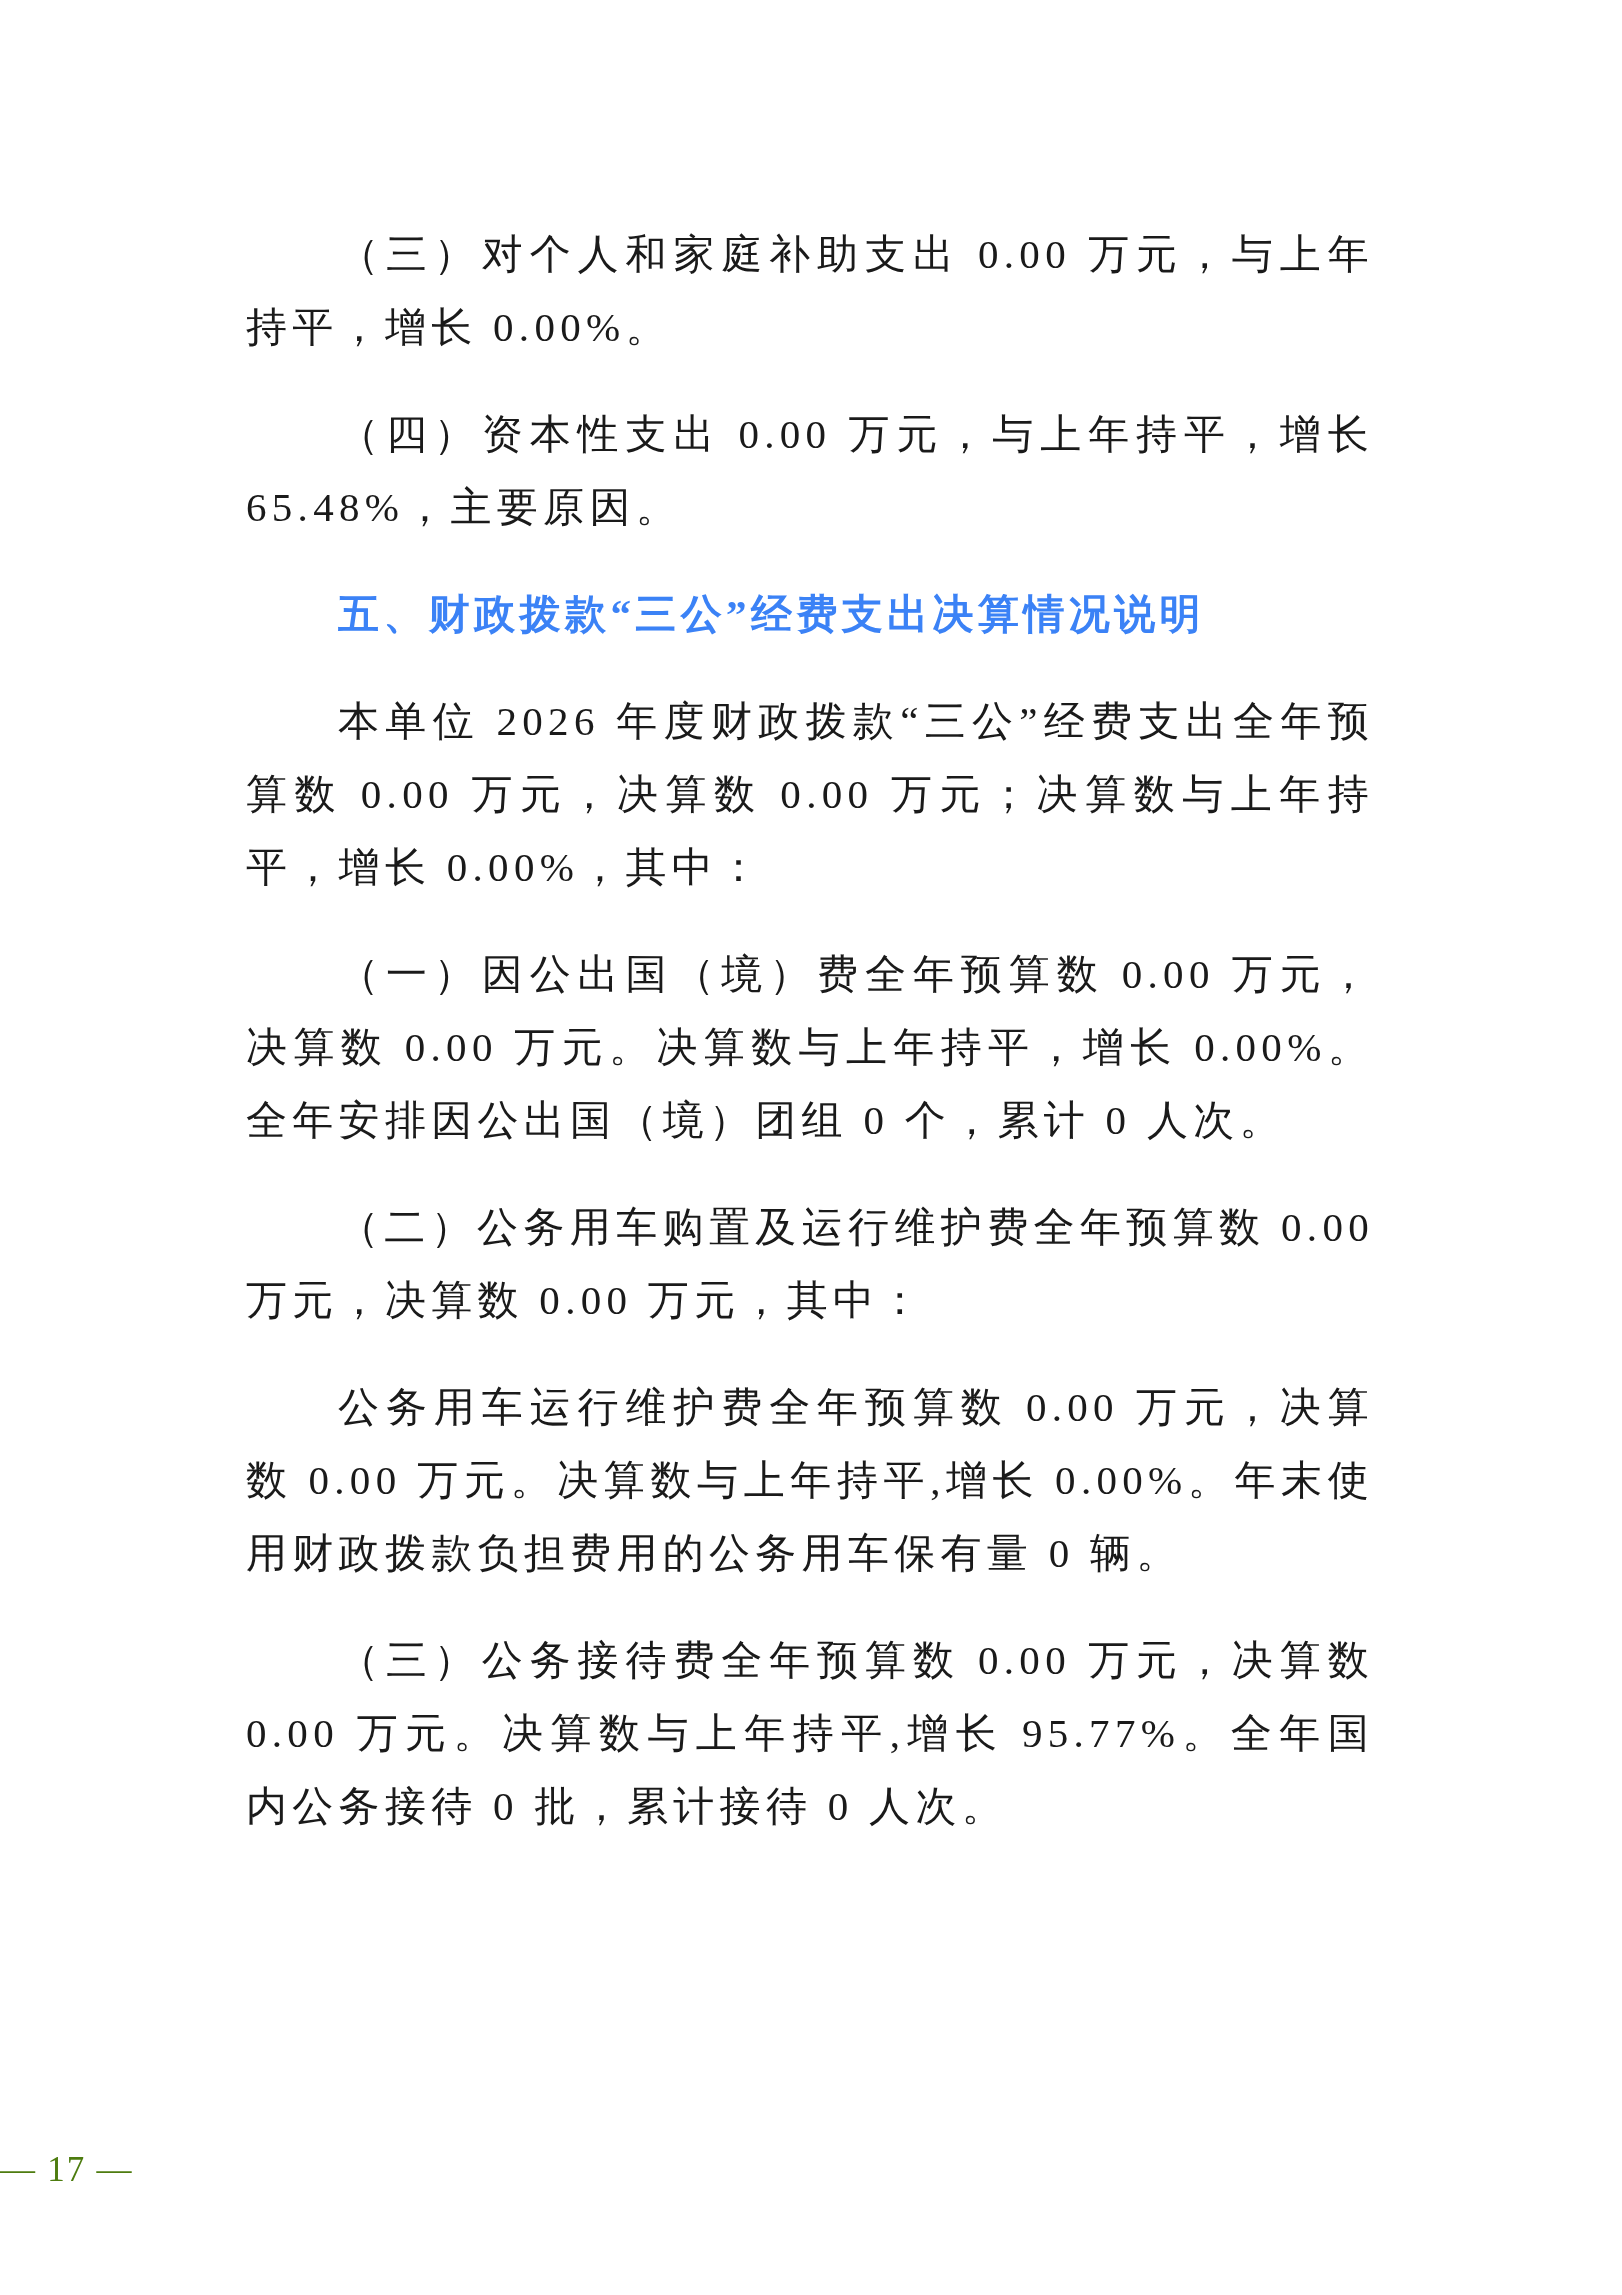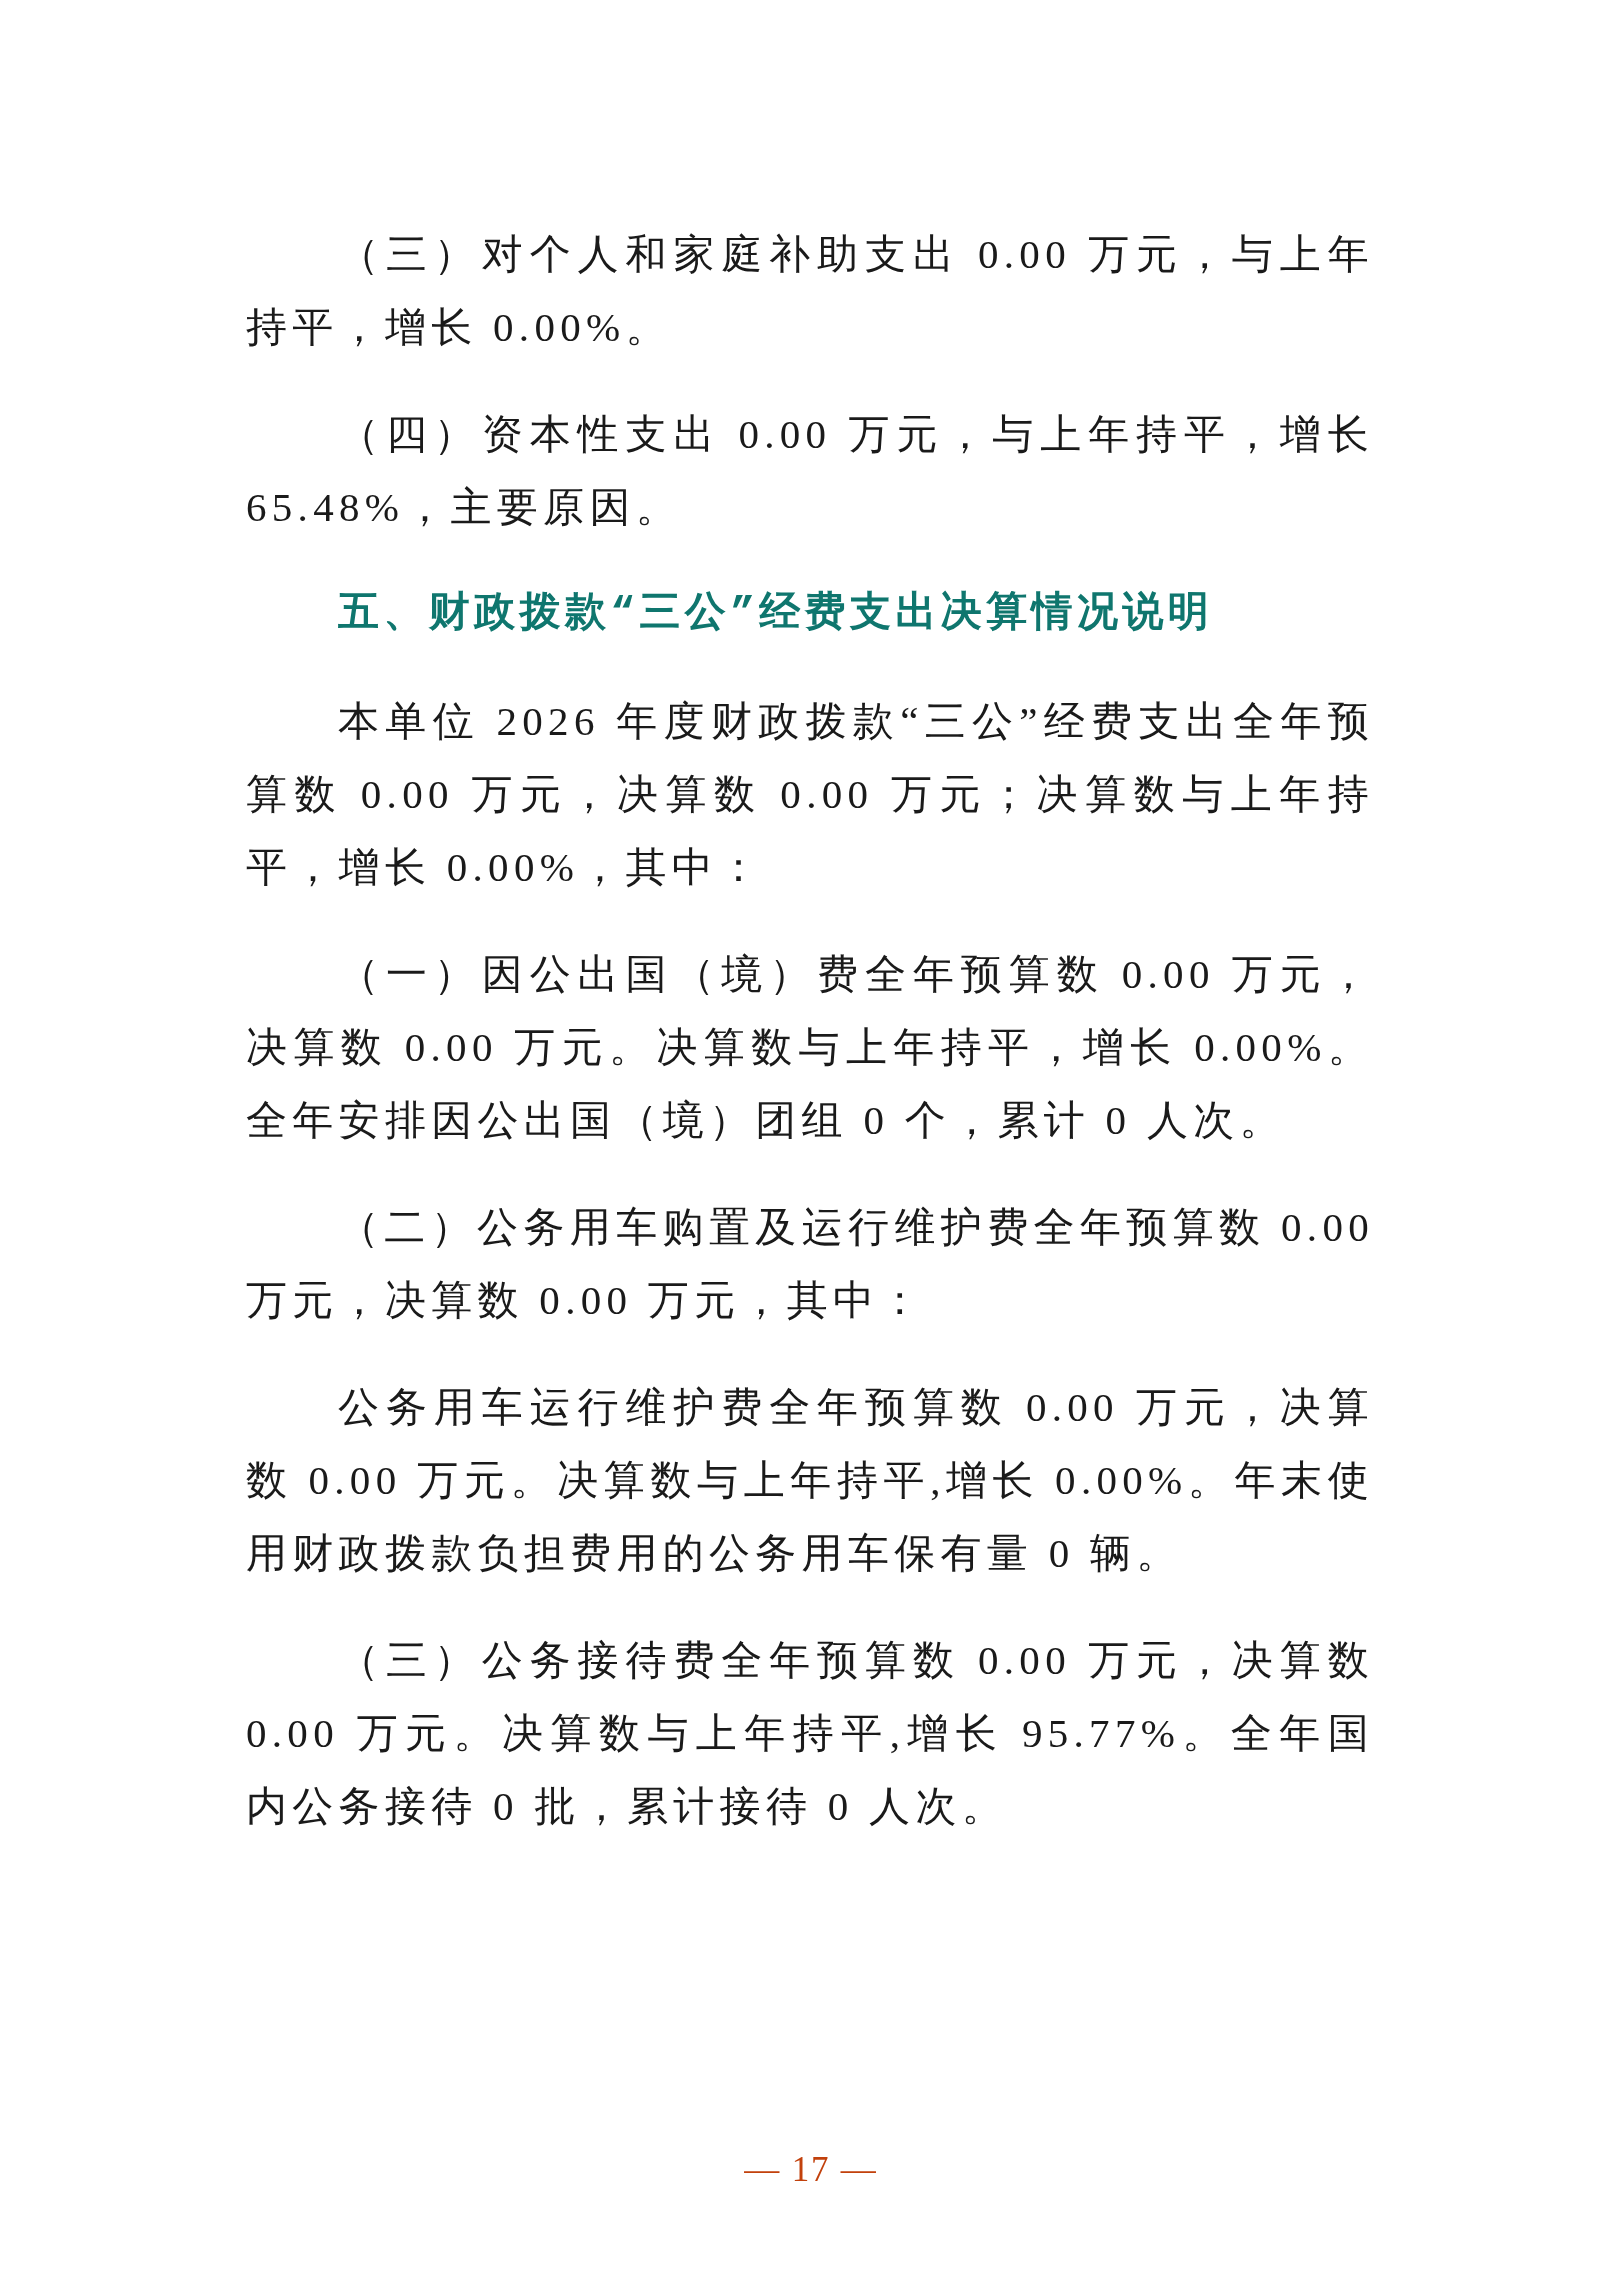--- a/index.html
+++ b/index.html
@@ -35,35 +35,35 @@
     text-align: justify;
     text-indent: 92px;
     font-family: "Liberation Serif", "DejaVu Serif", serif;
   }
   .section-heading {
     margin: 0 0 34px 0;
     padding-left: 92px;
     font-size: 41px;
     line-height: 73px;
     letter-spacing: 4.4px;
-    color: #0f766e;
+    color: #3b82f6;
     font-weight: bold;
-    font-family: Liberation Mono, monospace;
+    font-family: Liberation Serif, serif;
     text-align: left;
   }
   .page-number {
     position: absolute;
     top: 2136px;
     left: 0;
     width: 100%;
-    text-align: center;
+    text-align: left;
     font-size: 35px;
     line-height: 41px;
     letter-spacing: 1.8px;
-    color: #c2410c;
+    color: #4d7c0f;
     font-family: "Liberation Serif", "DejaVu Serif", serif;
   }
 </style>
 </head>
 <body>
 
 <div class="page">
   <div class="content">
     <p class="body-para">（三）对个人和家庭补助支出 0.00 万元，与上年持平，增长 0.00%。</p>
     <p class="body-para">（四）资本性支出 0.00 万元，与上年持平，增长 65.48%，主要原因。</p>

